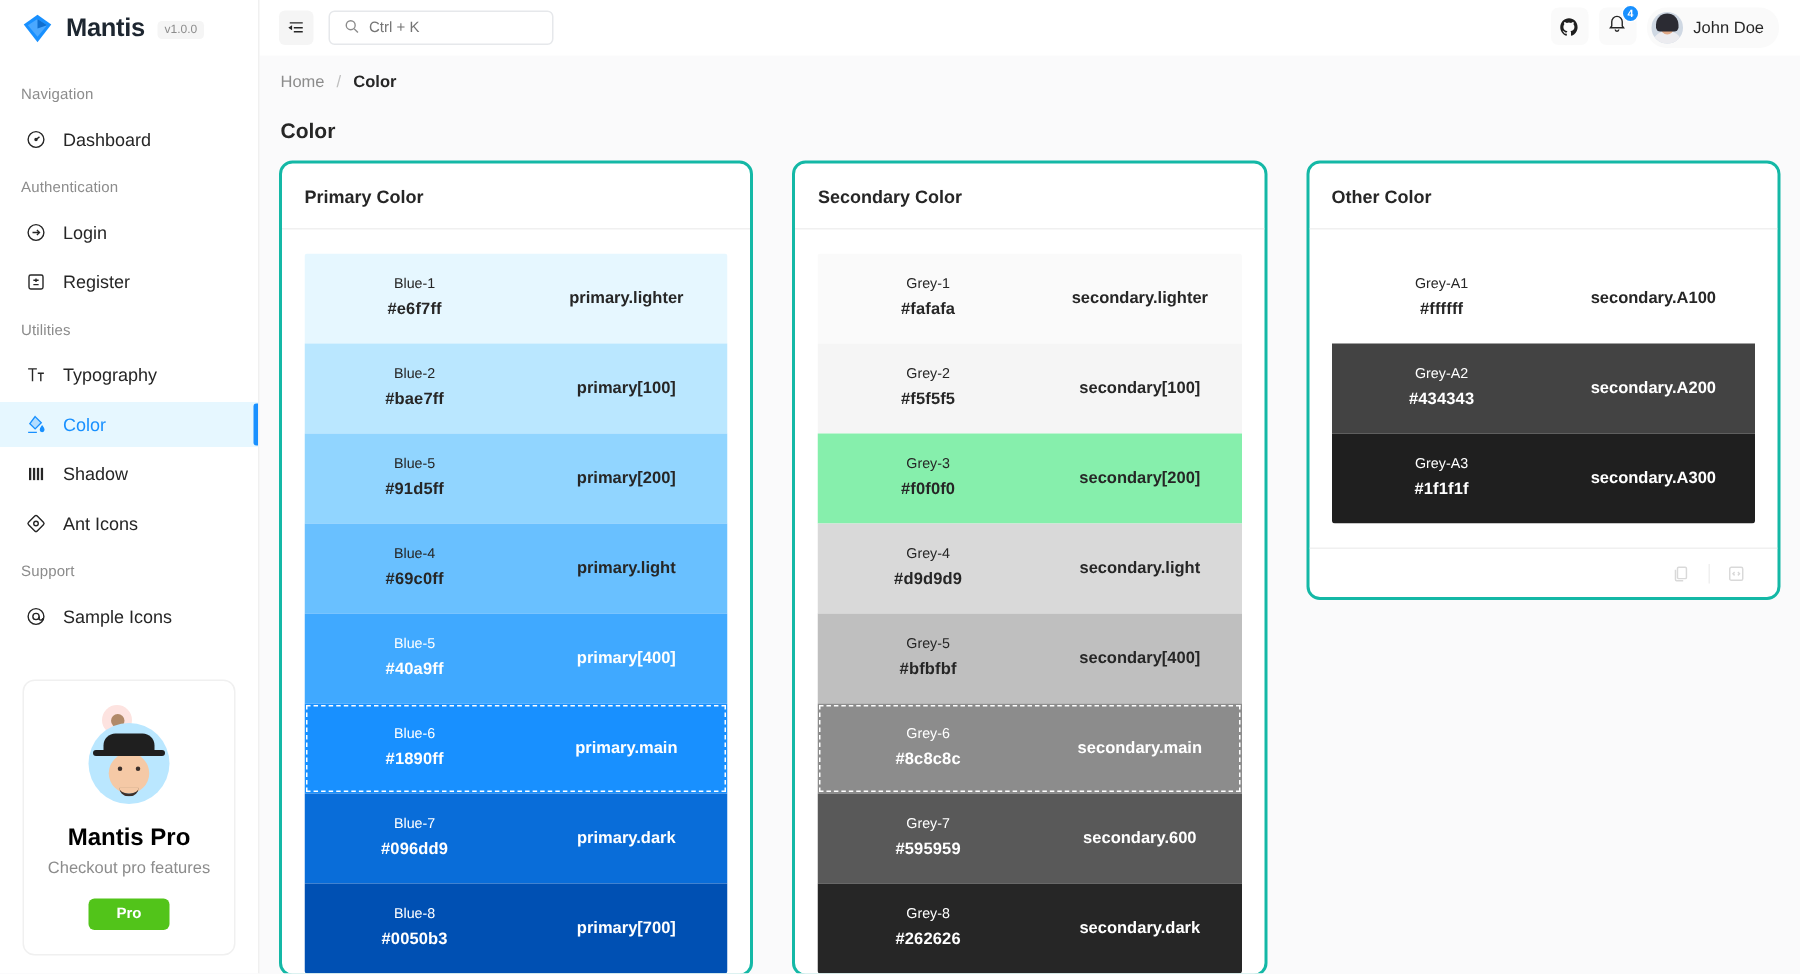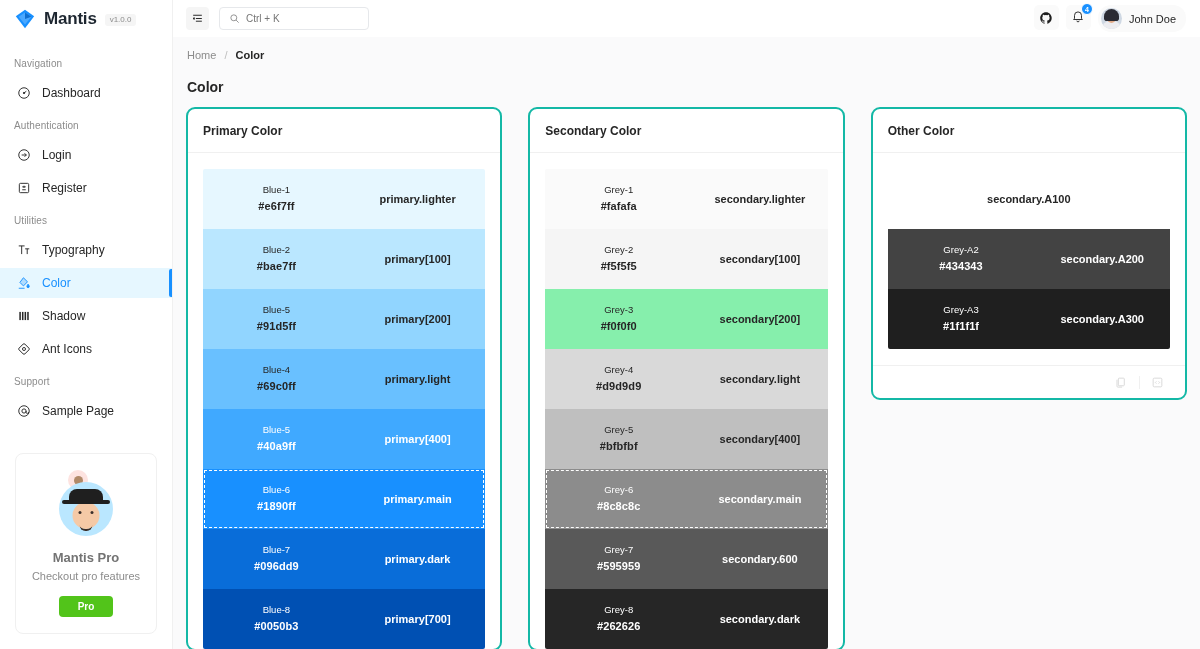--- a/index.html
+++ b/index.html
@@ -94,21 +94,21 @@
     bottom: 5px; width: 13px; height: 6px;
     border-bottom: 2px solid #3b2f2a; border-radius: 0 0 9px 9px;
   }
   .bub {
     position: absolute; border-radius: 50%;
     display: flex; align-items: center; justify-content: center;
   }
   .bub.b1 { width: 20px; height: 20px; background: #fde3e0; left: 42px; top: 2px; }
   .bub.b2 { width: 17px; height: 17px; background: #fdf0d5; right: 38px; top: 28px; }
   .bub i { display:block; width: 9px; height: 9px; border-radius:50%; background:#b08968; }
-  .pro-title { font-size: 13px; font-weight: bold; color: #737373; margin-top: 2px; }
+  .pro-title { font-size: 16px; font-weight: bold; color: #000000; margin-top: 2px; }
   .pro-sub { font-size: 11px; color: #8c8c8c; margin-top: 5px; }
   .pro-btn {
     margin: 14px auto 0; display: block; width: 54px; height: 21px;
     background: #52c41a; color: #fff; border: none; border-radius: 4px;
     font-size: 10px; font-weight: bold; cursor: pointer;
     font-family: "Liberation Sans", sans-serif;
   }
 
   
   .main { flex: 1; display: flex; flex-direction: column; min-width: 0; }
@@ -294,21 +294,21 @@
 
       <div class="nav-group-title">Support</div>
       <div class="nav-item">
         <span class="ni-icon">
           <svg viewBox="0 0 24 24" width="14" height="14" fill="none" stroke="currentColor" stroke-width="1.6">
             <circle cx="12" cy="12" r="9"></circle>
               <circle cx="12" cy="12" r="3.6"></circle>
               <path d="M15.6 12v3a2.4 2.4 0 004.4-1.2"></path>
           </svg>
         </span>
-        <span>Sample Page</span>
+        <span>Sample Icons</span>
       </div>
     </nav>
 
     <div class="pro-card">
       <div class="pro-illus">
         <div class="bub b1">
             <i></i>
           </div>
         <div class="bub b2">
             <i></i>
@@ -505,20 +505,24 @@
               </div>
             </div>
           </div>
         </section>
 
         <section class="card other">
           <div class="card-head">Other Color</div>
           <div class="card-body">
             <div class="swatches">
               <div class="swatch" style="background:#ffffff;color:#262626">
+                <div class="sw-left">
+                  <div class="sw-name">Grey-A1</div>
+                  <div class="sw-hex">#ffffff</div>
+                </div>
                 <div class="sw-token">secondary.A100</div>
               </div>
               <div class="swatch" style="background:#434343;color:#ffffff">
                 <div class="sw-left">
                   <div class="sw-name">Grey-A2</div>
                   <div class="sw-hex">#434343</div>
                 </div>
                 <div class="sw-token">secondary.A200</div>
               </div>
               <div class="swatch" style="background:#1f1f1f;color:#ffffff">

